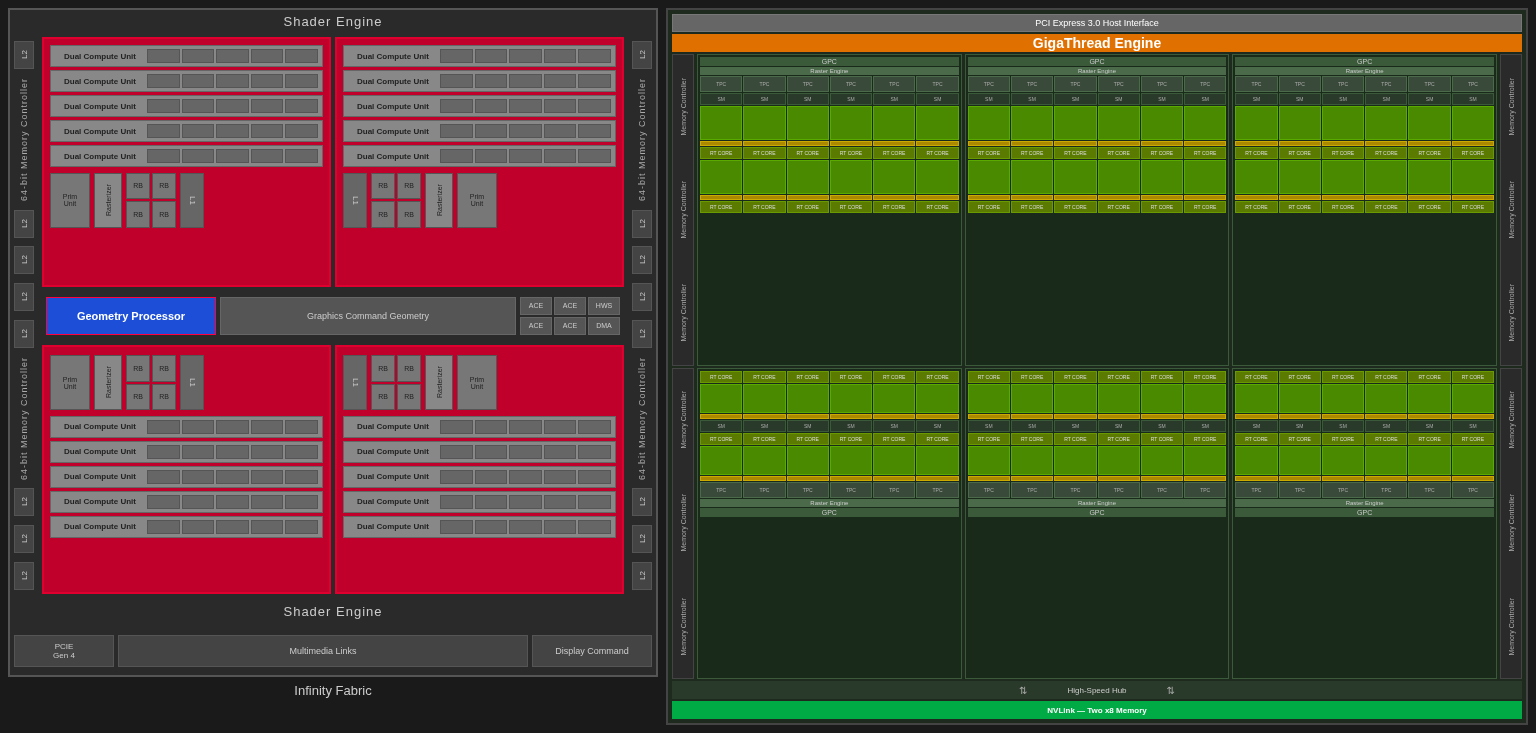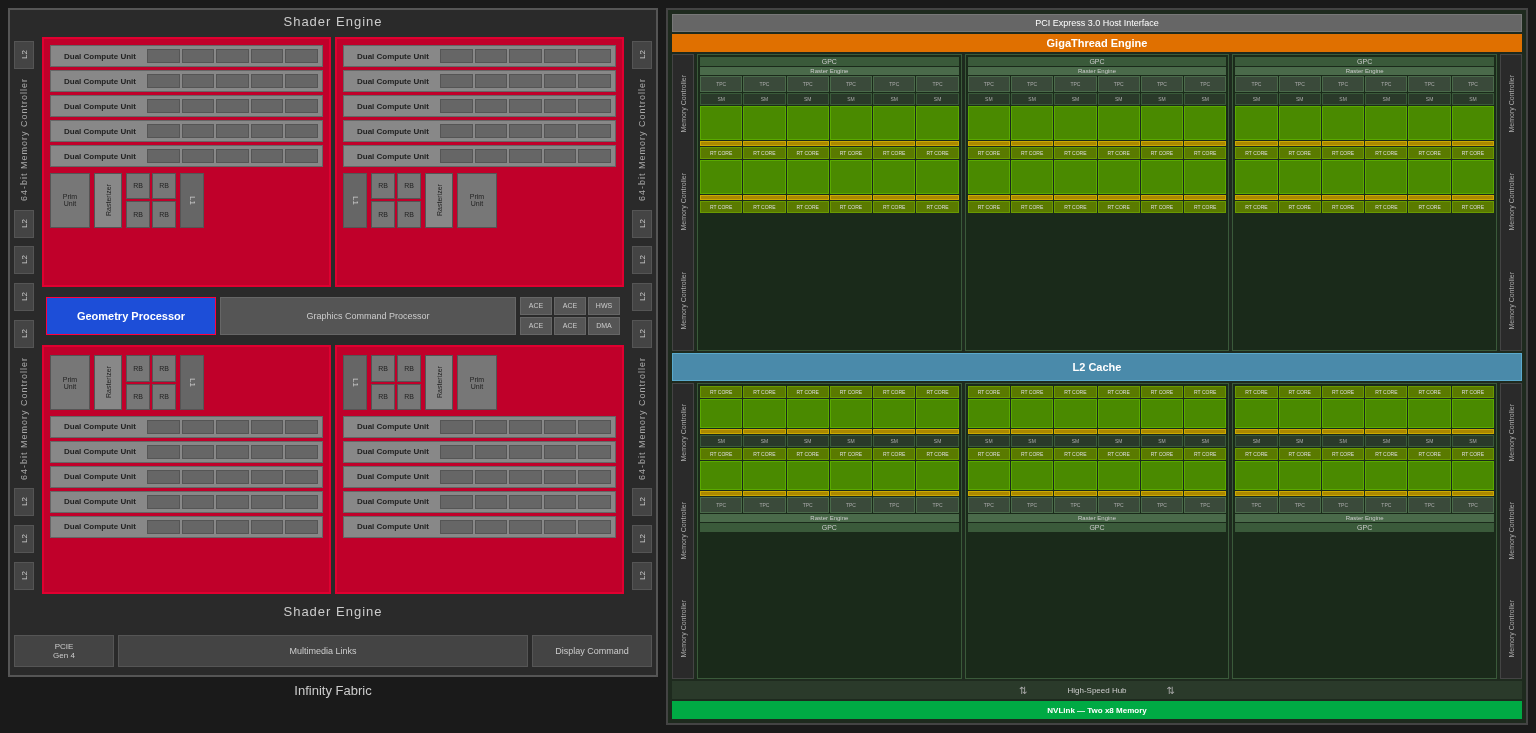--- a/index.html
+++ b/index.html
@@ -308,21 +308,21 @@
       color: #fff;
       border: 1px solid #777;
     }
 
     .giga-thread-bar {
       background: #e07000;
       height: 18px;
       display: flex;
       align-items: center;
       justify-content: center;
-      font-size: 11px;
+      font-size: 14px;
       color: #fff;
       font-weight: bold;
     }
 
     .memory-ctrl-strip {
       width: 22px;
       background: #2a2a2a;
       border: 1px solid #444;
       display: flex;
       flex-direction: column;
@@ -537,21 +537,21 @@
               </div>
               <div class="rasterizer-block">Rasterizer</div>
               <div class="prim-unit">Prim<br>Unit</div>
             </div>
           </div>
         </div>
       </div>
 
       <div class="command-row">
         <div class="geo-processor">Geometry Processor</div>
-        <div class="graphics-cmd">Graphics Command Processor</div>
+        <div class="graphics-cmd">Graphics Command Geometry</div>
         <div class="ace-hws-grid">
           <div class="ace-block">ACE</div>
           <div class="ace-block">ACE</div>
           <div class="ace-block">HWS</div>
           <div class="ace-block">ACE</div>
           <div class="ace-block">ACE</div>
           <div class="ace-block">DMA</div>
         </div>
       </div>
 
@@ -991,21 +991,20 @@
       </div>
     </div>
 
     <div class="memory-ctrl-strip">
       <div class="mc-label-v">Memory Controller</div>
       <div class="mc-label-v">Memory Controller</div>
       <div class="mc-label-v">Memory Controller</div>
     </div>
   </div>
 
-  <div class="l2-cache-bar">L2 Cache</div>
 
   <div style="display:flex; gap:3px; flex:1; min-height:0;">
     <div class="memory-ctrl-strip">
       <div class="mc-label-v">Memory Controller</div>
       <div class="mc-label-v">Memory Controller</div>
       <div class="mc-label-v">Memory Controller</div>
     </div>
 
     <div style="flex:1; min-width:0; background:#1a2a1a; border:1px solid #3a5a3a; padding:2px; display:flex; flex-direction:column; gap:1px;">
       <div style="display:flex; gap:1px;">

